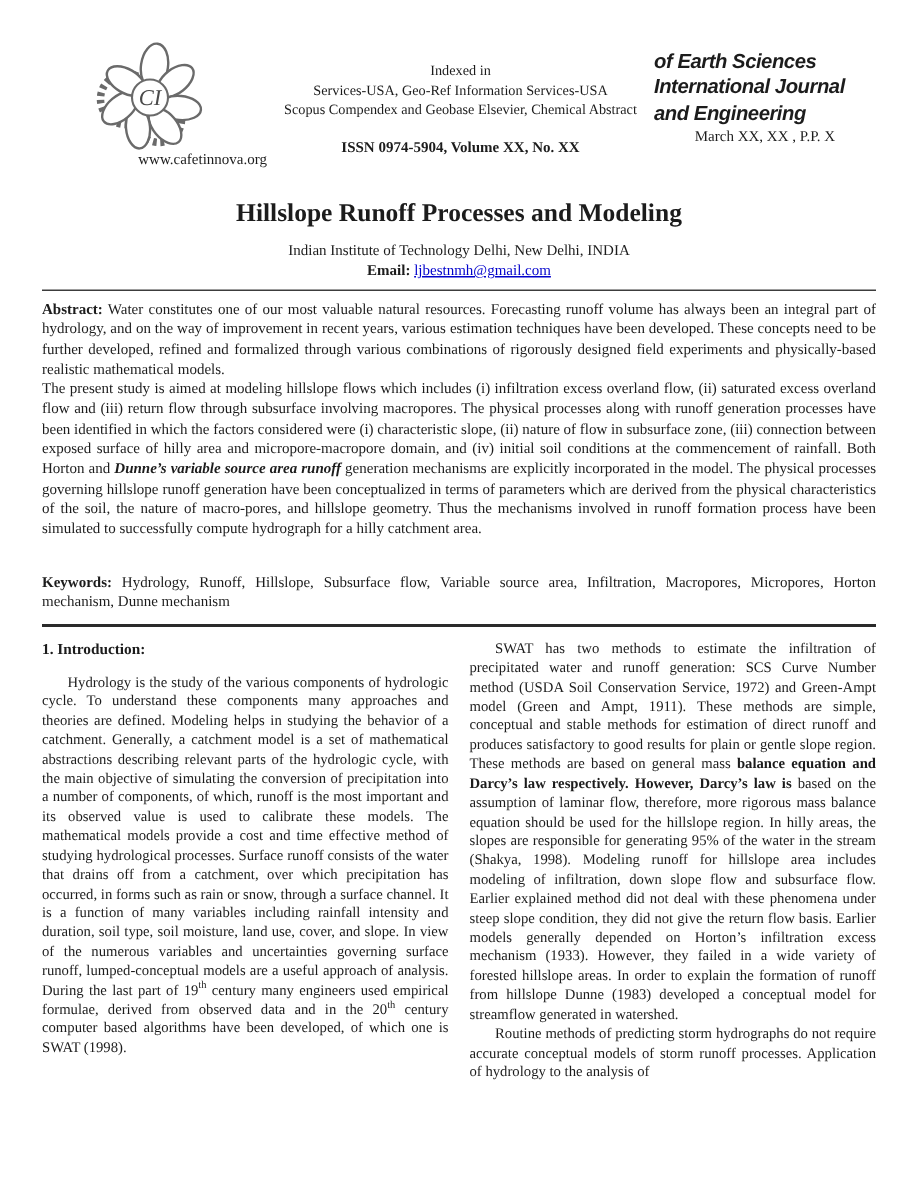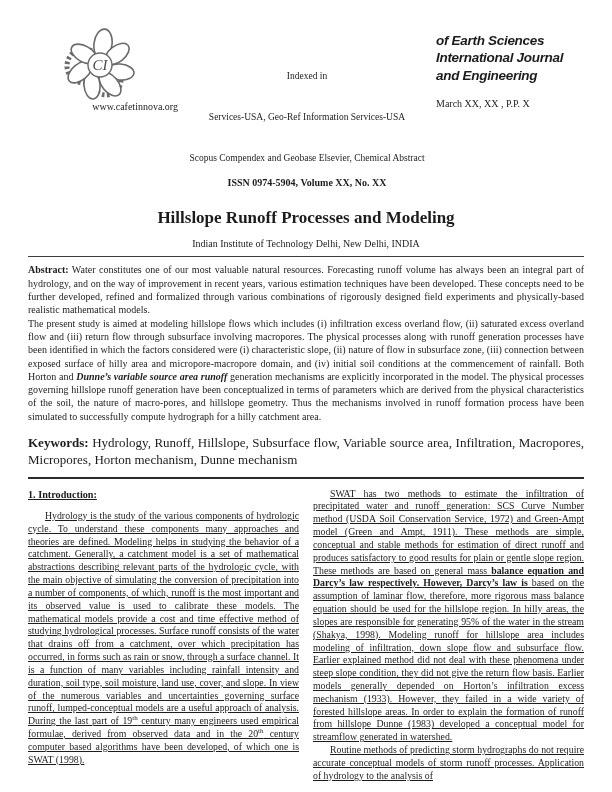--- a/index.html
+++ b/index.html
@@ -8,46 +8,46 @@
     width:612px; height:792px; margin:0 auto; background:#ffffff;
     font-family:"Liberation Serif", serif; color:#1c1c1c; position:relative;
     padding:28px 28px 0 28px; overflow:hidden;
   }
   
   .header { display:flex; align-items:flex-start; }
   .logo-block { width:150px; text-align:right; }
   .logo-block svg { display:block; margin:0 auto; }
   .logo-url { font-size:10px; margin-top:1px; }
   .indexed-block { flex:1; text-align:center; padding-top:14px; }
-  .indexed-line { font-size:9.5px; line-height:1.35;margin-top:28px; }
+  .indexed-line { font-size:9.5px; line-height:1.35; }
   .issn-line { font-size:10px; font-weight:bold; margin-top:13px; }
   .journal-block { width:148px; padding-top:4px; }
   .journal-name { font-family:"Liberation Sans", sans-serif; font-style:italic;
     font-weight:bold; font-size:13.5px; line-height:1.28; letter-spacing:-0.3px; }
-  .journal-issue { font-size:10px; margin-top:14px; }
+  .journal-issue { font-size:10px; margin-top:2px; text-align:center; }
   
   .title { text-align:center; font-size:17px; font-weight:bold; margin-top:20px; }
   .authors { text-align:center; font-size:11.5px; font-weight:bold;
     font-variant:small-caps; letter-spacing:0.4px; margin-top:13px; }
   .affiliation { text-align:center; font-size:10px; margin-top:10px; }
   .email-line { text-align:center; font-size:10px; margin-top:2px; }
   .email-label { font-weight:bold; }
   .email-link { color:#0000cc; text-decoration:underline; }
   
   .rule-thin { border:none; border-top:1.5px solid #3c3c3c; margin-top:7px; }
   .rule-thick { border:none; border-top:2px solid #2a2a2a; margin-top:8px; }
   
   .abstract { font-size:10px; line-height:1.33; text-align:justify; margin-top:6px; }
   .abstract p + p { margin-top:0; }
   .bold { font-weight:bold; }
   .bolditalic { font-weight:bold; font-style:italic; }
-  .keywords { font-size:13px; line-height:1.33; text-align:justify; margin-top:11px; }
+  .keywords { font-size:10px; line-height:1.33; text-align:justify; margin-top:22px; }
   
   .columns { display:flex; gap:14px; margin-top:9px; }
-  .col { flex:1; font-size:9.8px; line-height:1.31; text-align:justify;text-decoration:underline; }
+  .col { flex:1; font-size:9.8px; line-height:1.31; text-align:justify; }
   .section-heading { font-size:10.2px; font-weight:bold; margin-bottom:9px; }
   .col p { text-indent:17px; }
   .col p + p { margin-top:0; }
   sup { font-size:7px; vertical-align:super; line-height:0; }
 </style>
 </head>
 <body>
 
 <div class="page">
 
@@ -83,20 +83,24 @@
         <div>of Earth Sciences</div>
         <div>International Journal</div>
         <div>and Engineering</div>
       </div>
       <div class="journal-issue">March XX, XX , P.P. X</div>
     </div>
   </div>
 
   <h1 class="title">Hillslope Runoff Processes and Modeling</h1>
   <div class="affiliation">Indian Institute of Technology Delhi, New Delhi, INDIA</div>
+  <div class="email-line">
+    <span class="email-label">Email:</span>
+    <a href="#" class="email-link">ljbestnmh@gmail.com</a>
+  </div>
 
   <hr class="rule-thin">
 
   <div class="abstract">
     <p><span class="bold">Abstract:</span><span> Water constitutes one of our most valuable natural resources. Forecasting runoff volume has always been an integral part of hydrology, and on the way of improvement in recent years, various estimation techniques have been developed. These concepts need to be further developed, refined and formalized through various combinations of rigorously designed field experiments and physically-based realistic mathematical models.</span></p>
     <p><span>The present study is aimed at modeling hillslope flows which includes (i) infiltration excess overland flow, (ii) saturated excess overland flow and (iii) return flow through subsurface involving macropores. The physical processes along with runoff generation processes have been identified in which the factors considered were (i) characteristic slope, (ii) nature of flow in subsurface zone, (iii) connection between exposed surface of hilly area and micropore-macropore domain, and (iv) initial soil conditions at the commencement of rainfall. Both Horton and </span><span class="bolditalic">Dunne’s variable source area runoff </span><span>generation mechanisms are explicitly incorporated in the model. The physical processes governing hillslope runoff generation have been conceptualized in terms of parameters which are derived from the physical characteristics of the soil, the nature of macro-pores, and hillslope geometry. Thus the mechanisms involved in runoff formation process have been simulated to successfully compute hydrograph for a hilly catchment area.</span></p>
   </div>
 
   <div class="keywords">
     <span class="bold">Keywords:</span><span> Hydrology, Runoff, Hillslope, Subsurface flow, Variable source area, Infiltration, Macropores, Micropores, Horton mechanism, Dunne mechanism</span>

